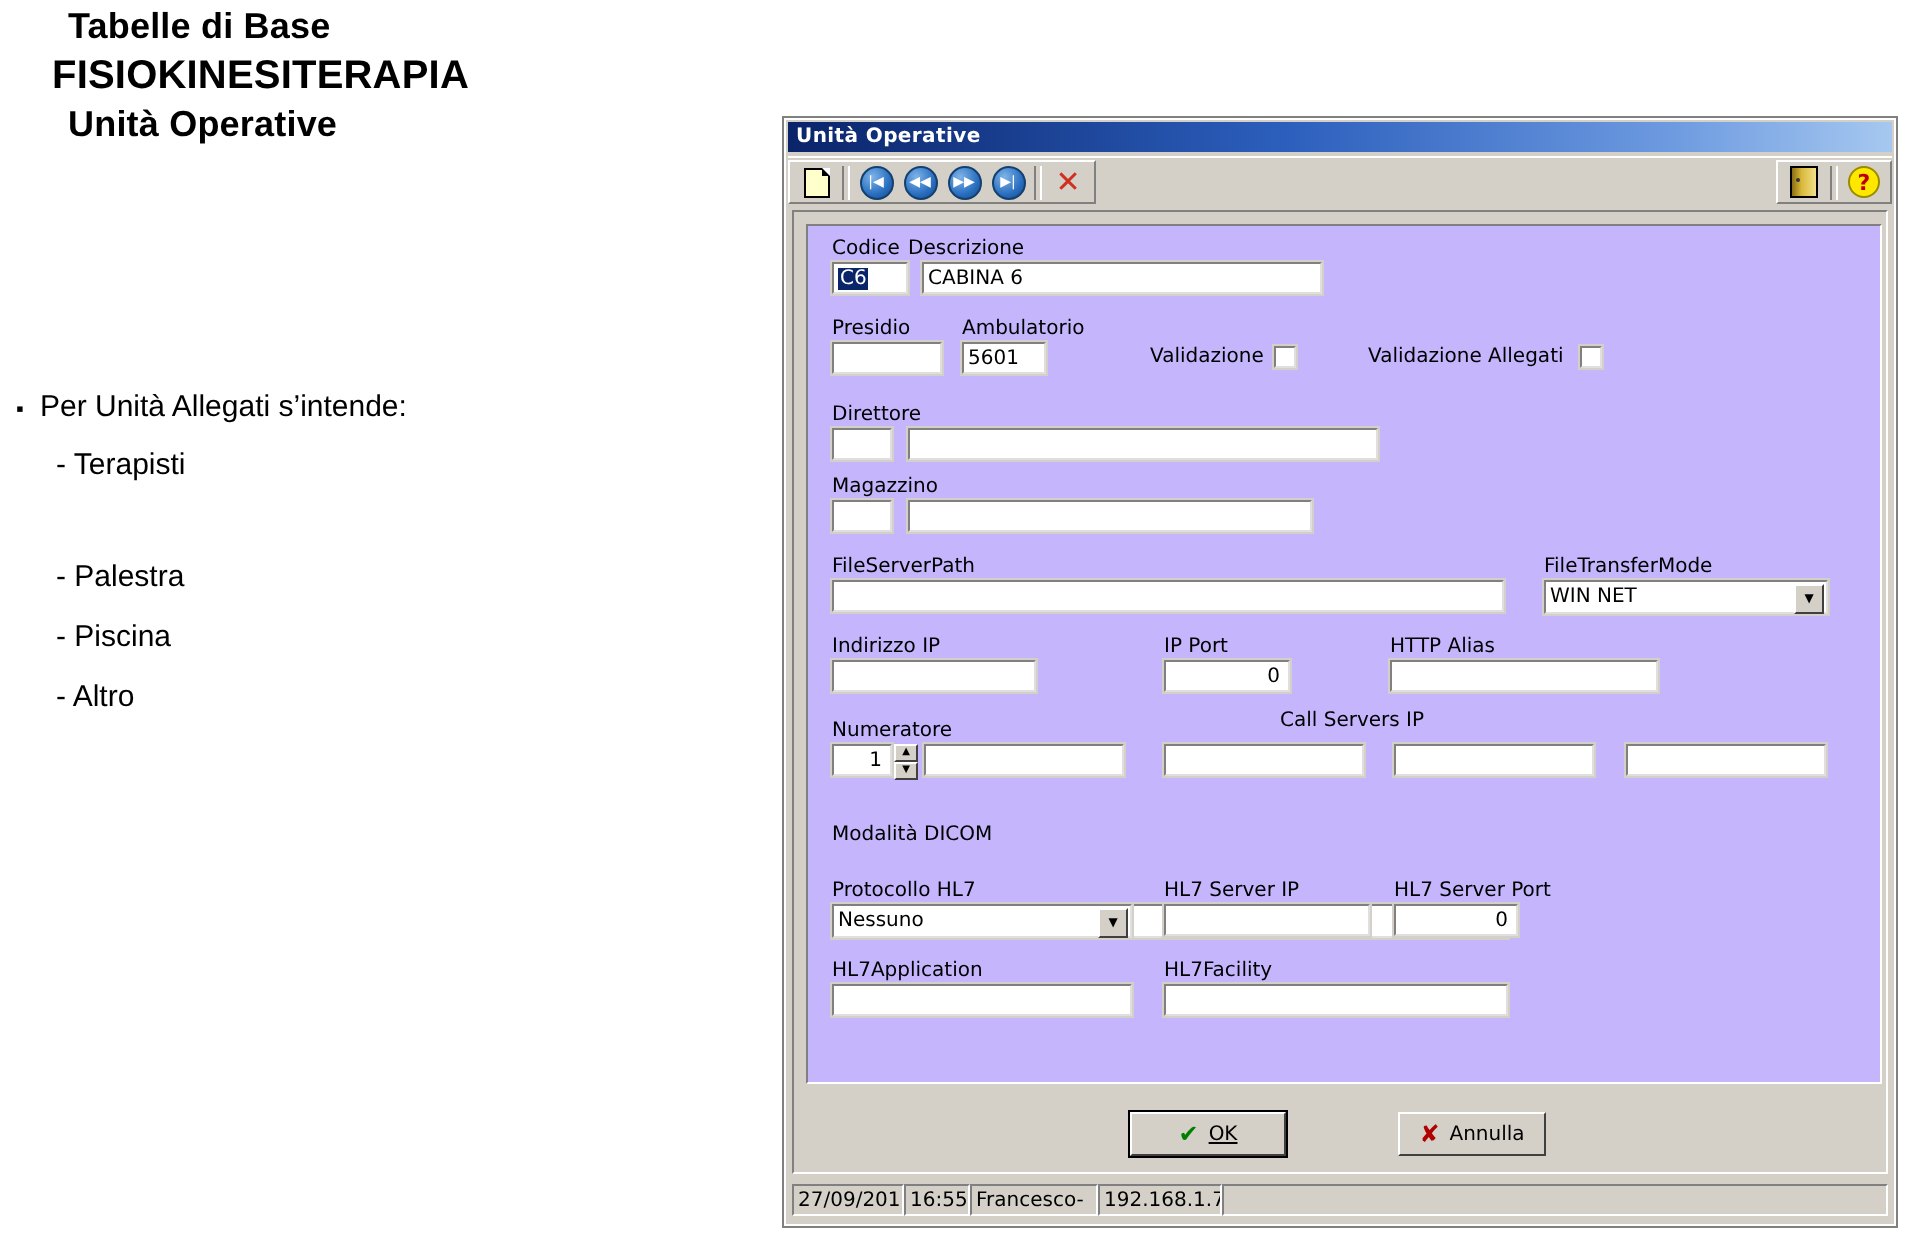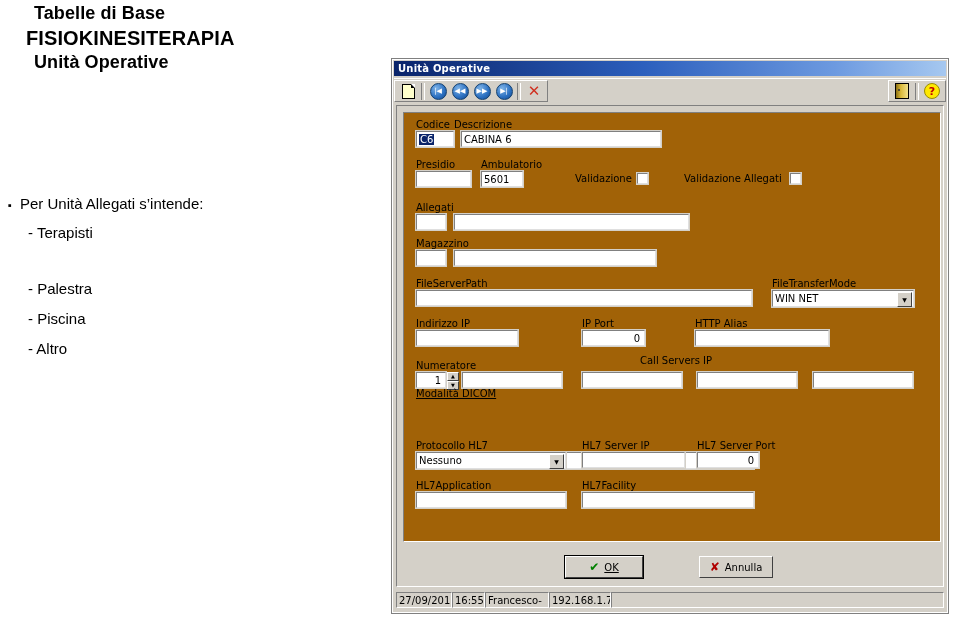--- a/index.html
+++ b/index.html
@@ -107,21 +107,21 @@
     position: absolute; left: 4px; top: 46px; right: 4px; bottom: 26px;
     background: #d4d0c8;
     border-top: 1px solid #808080; border-left: 1px solid #808080;
     border-right: 1px solid #ffffff; border-bottom: 1px solid #ffffff;
     box-sizing: border-box;
   }
   
   #group {
     position: absolute; left: 6px; top: 6px; width: 538px; height: 430px;
     border: 1px solid #808080; border-right-color:#fff; border-bottom-color:#fff;
-    background: #a16207; box-sizing: border-box;
+    background: #c4b5fd; box-sizing: border-box;
   }
 
   .fld-label {
     position: absolute; font-size: 10px; color: #000;
     font-family: "DejaVu Sans", sans-serif; white-space: nowrap; line-height: 1;
   }
   .tbox {
     position: absolute; background: #ffffff; box-sizing: border-box;
     border-top: 1px solid #808080; border-left: 1px solid #808080;
     border-right: 1px solid #dfdfdf; border-bottom: 1px solid #dfdfdf;
@@ -275,21 +275,21 @@
         <div class="fld-label" style="left:12px; top:47px;">Presidio</div>
         <div class="fld-label" style="left:77px; top:47px;">Ambulatorio</div>
         <div class="tbox" style="left:12px; top:58px; width:55px;"></div>
         <div class="tbox" style="left:77px; top:58px; width:42px;">5601</div>
 
         <div class="fld-label" style="left:171px; top:61px;">Validazione</div>
         <div class="chk" style="left:233px; top:60px;"></div>
         <div class="fld-label" style="left:280px; top:61px;">Validazione Allegati</div>
         <div class="chk" style="left:386px; top:60px;"></div>
 
-        <div class="fld-label" style="left:12px; top:90px;">Allegati</div>
+        <div class="fld-label" style="left:12px; top:90px;">Direttore</div>
         <div class="tbox" style="left:12px; top:101px; width:30px;"></div>
         <div class="tbox" style="left:50px; top:101px; width:235px;"></div>
 
         <div class="fld-label" style="left:12px; top:126px;">Magazzino</div>
         <div class="tbox" style="left:12px; top:137px; width:30px;"></div>
         <div class="tbox" style="left:50px; top:137px; width:202px;"></div>
 
         <div class="fld-label" style="left:12px; top:166px;">FileServerPath</div>
         <div class="tbox" style="left:12px; top:177px; width:336px;"></div>
         <div class="fld-label" style="left:368px; top:166px;">FileTransferMode</div>
@@ -311,21 +311,21 @@
           <div>▲</div>
           <div>▼</div>
         </div>
         <div class="tbox" style="left:58px; top:259px; width:100px;"></div>
 
         <div class="fld-label" style="left:236px; top:243px;">Call Servers  IP</div>
         <div class="tbox" style="left:178px; top:259px; width:100px;"></div>
         <div class="tbox" style="left:293px; top:259px; width:100px;"></div>
         <div class="tbox" style="left:409px; top:259px; width:100px;"></div>
 
-        <div class="fld-label" style="left:12px; top:276px;text-decoration:underline;">Modalità DICOM</div>
+        <div class="fld-label" style="left:12px; top:300px;">Modalità DICOM</div>
         <div class="combo" style="left:12px; top:299px; width:338px;margin-top:40px;">
           <span>NONE = None</span>
           <span class="arrow">▼</span>
         </div>
 
         <div class="fld-label" style="left:12px; top:328px;">Protocollo HL7</div>
         <div class="combo" style="left:12px; top:339px; width:150px;">
           <span>Nessuno</span>
           <span class="arrow">▼</span>
         </div>

